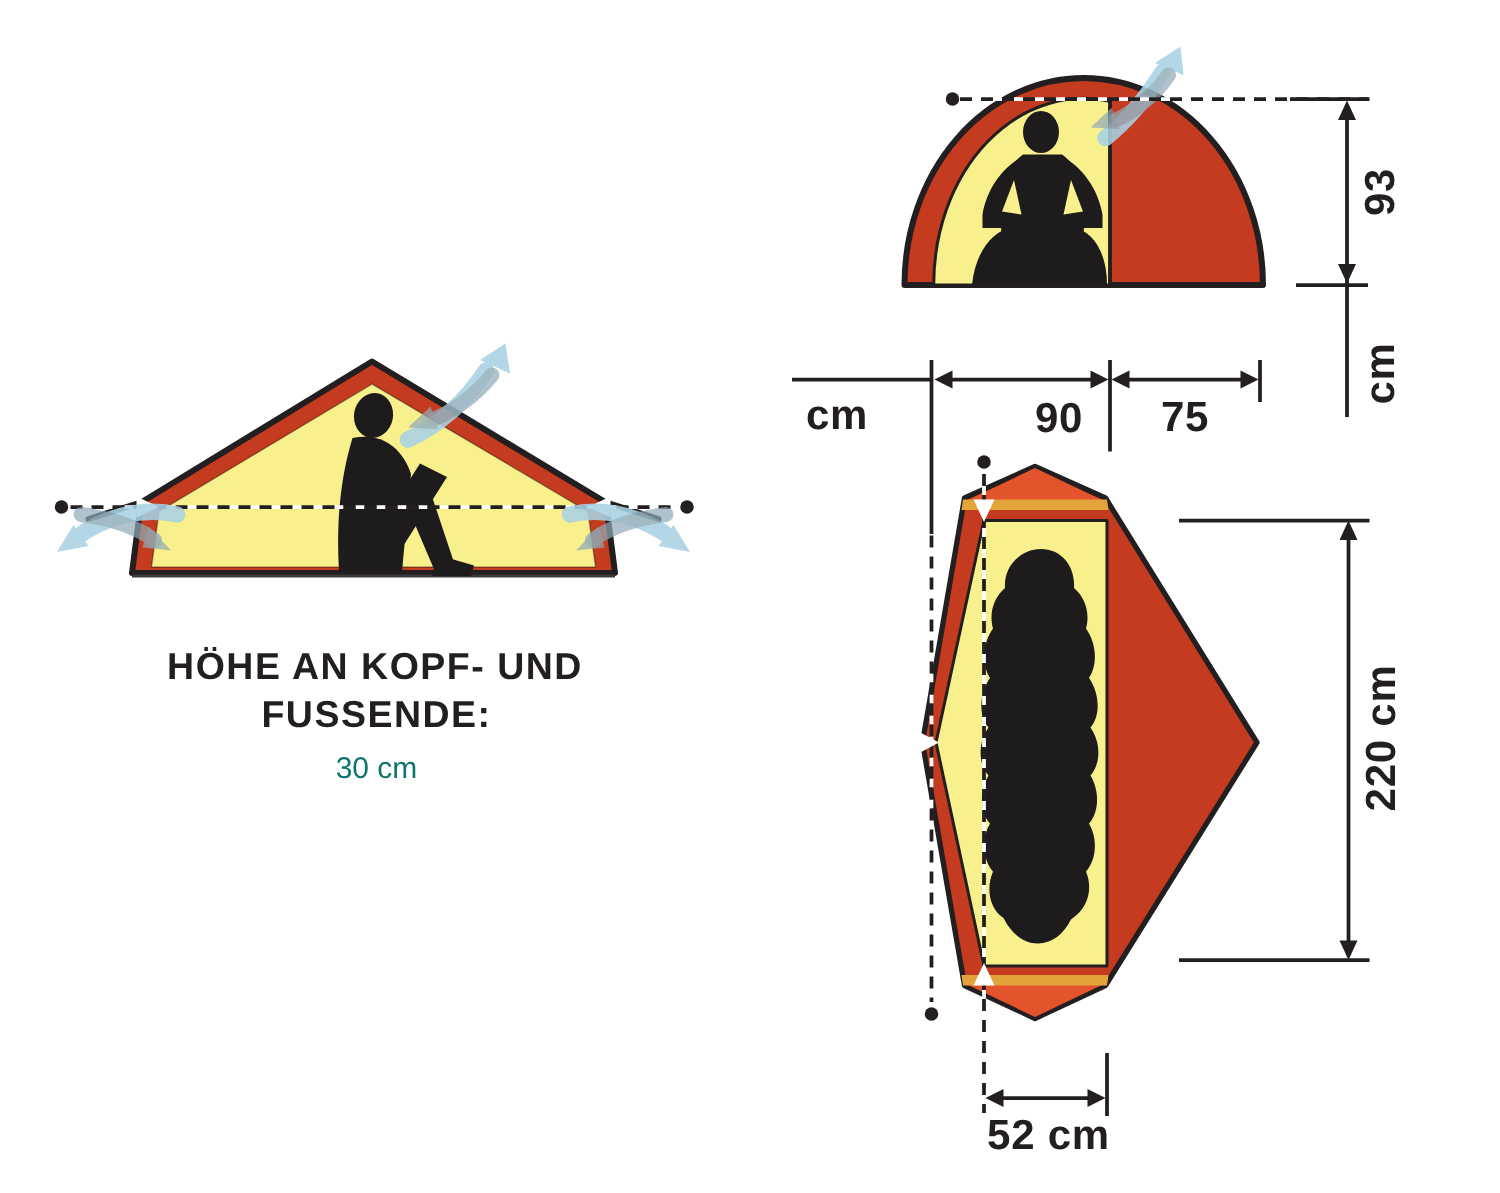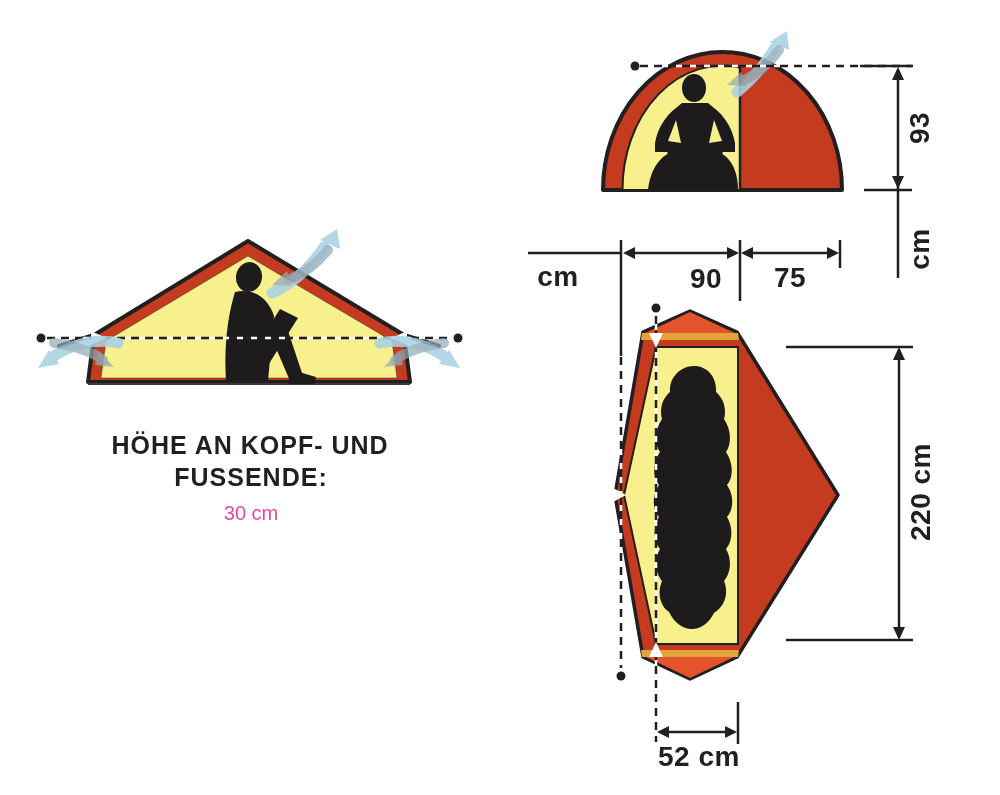--- a/index.html
+++ b/index.html
@@ -4,21 +4,21 @@
 <style>
   html,body{margin:0;padding:0;background:#ffffff;}
   #stage{position:relative;width:1000px;height:795px;background:#fff;overflow:hidden;
          font-family:"Liberation Sans",sans-serif;}
   #art{position:absolute;left:0;top:0;}
   .label{position:absolute;transform:translate(-50%,-50%);white-space:nowrap;
          color:var(--line_black,#231f20);font-family:"Liberation Sans",sans-serif;}
   .label.rot{transform:translate(-50%,-50%) rotate(-90deg);}
   .dim{font-weight:bold;font-size:28px;letter-spacing:.5px;}
   .heading{font-weight:bold;font-size:25px;letter-spacing:1px;}
-  .note{font-size:20px;color:#ec4899;}
+  .note{font-size:20px;color:#0f766e;}
 </style>
 </head>
 <body>
 
 <div id="stage">
 
   <svg id="art" width="1000" height="795" viewBox="0 0 1000 795">
 
     <g>
 

